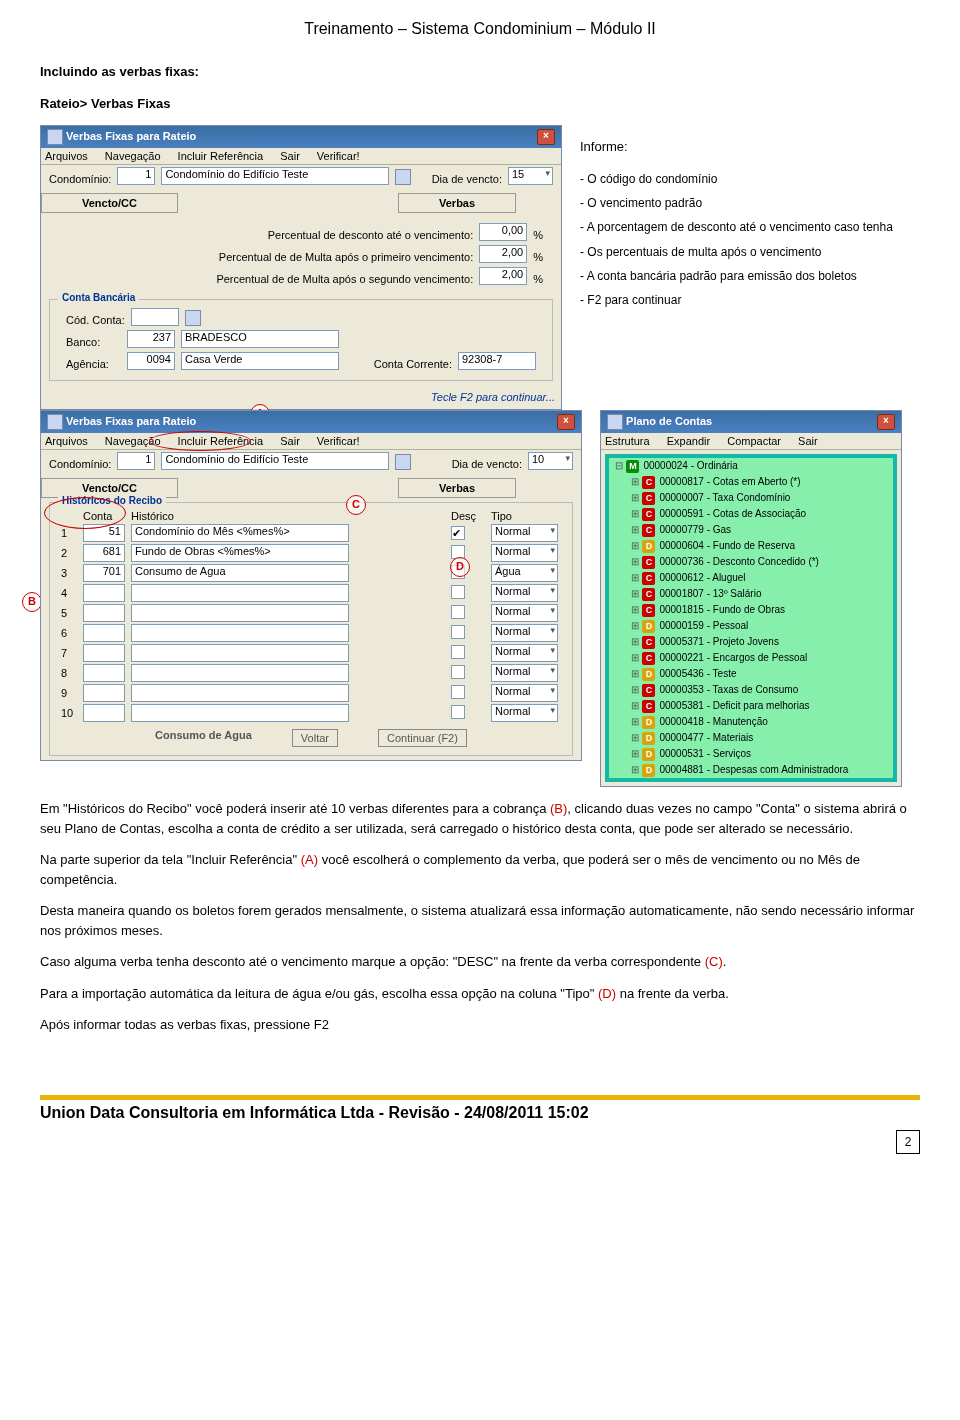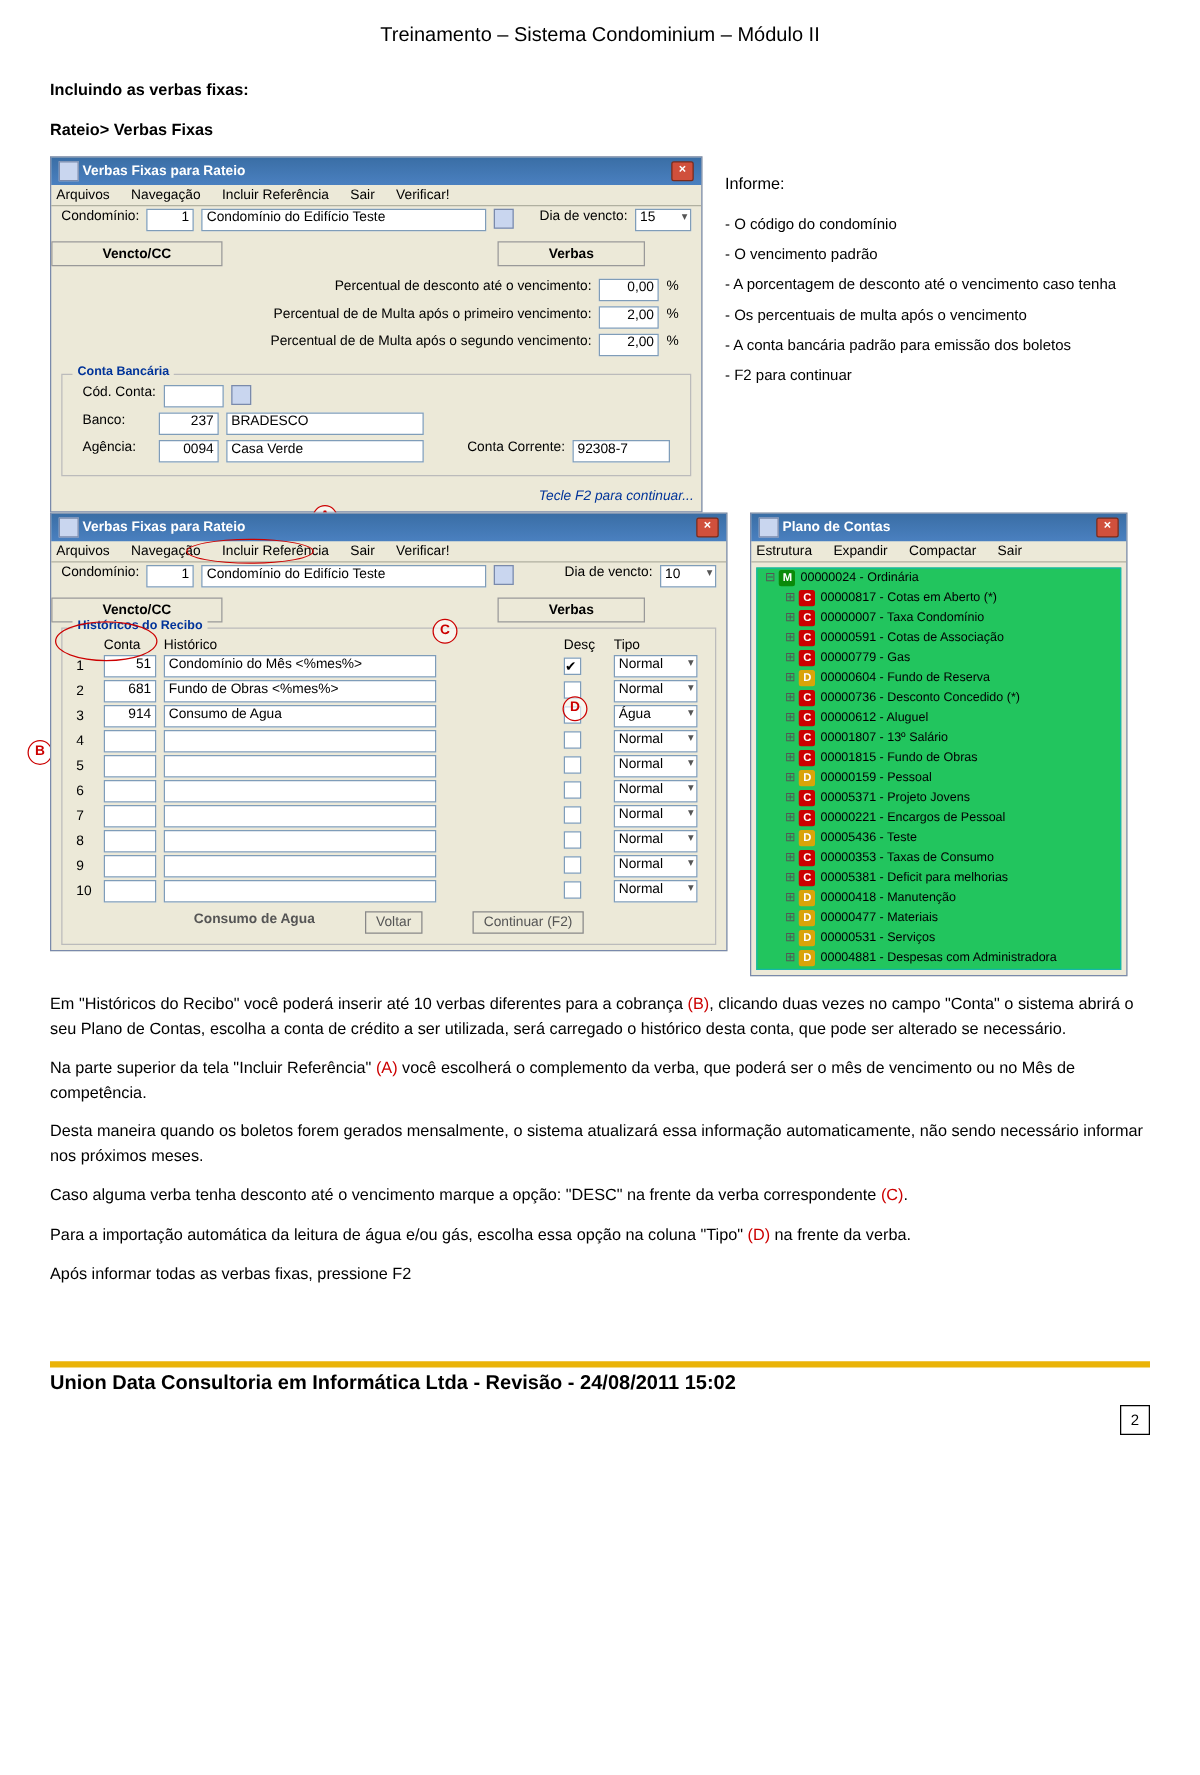--- a/index.html
+++ b/index.html
@@ -8,40 +8,40 @@
 .para{margin:12px 0;line-height:1.5;font-size:13px}
 .bold{font-weight:bold}
 .red{color:#c00}
 .blist{margin:4px 0 4px 0;line-height:1.7}
 .flex{display:flex;gap:18px;align-items:flex-start}
 .win{border:1px solid #7a8aab;background:#ece9d8;font-family:Tahoma,Arial,sans-serif;font-size:11px;position:relative}
 .titlebar{background:linear-gradient(#3a6ea5,#4a80c0);color:#fff;padding:3px 6px;display:flex;justify-content:space-between;align-items:center;font-weight:bold}
 .closebox{width:16px;height:14px;background:#d0503c;border:1px solid #7a2a1a;color:#fff;font-size:10px;text-align:center;line-height:12px;border-radius:2px}
 .menubar{padding:2px 4px;border-bottom:1px solid #b0b0a0}
 .menubar span{margin-right:14px}
-.formrow{display:flex;align-items:flex-start;gap:6px;padding:2px 8px}
+.formrow{display:flex;align-items:flex-end;gap:6px;padding:2px 8px}
 .lbl{font-size:11px}
 .inp{background:#fff;border:1px solid #7f9db9;height:16px;font-size:11px;padding:0 3px;display:inline-block}
 .tabs{display:flex;margin-top:6px}
 .tab{padding:3px 40px;border:1px solid #999;background:#ece9d8;font-weight:bold;font-size:11px}
 .tab+.tab{margin-left:220px}
 .group{border:1px solid #bbb;margin:4px 8px;padding:6px 8px 8px 8px;position:relative}
 .group .legend{position:absolute;top:-8px;left:8px;background:#ece9d8;padding:0 4px;color:#003399;font-weight:bold;font-size:10px}
 .right{text-align:right;display:inline-block}
 .status{padding:6px;color:#003399;text-align:right;font-style:italic;font-size:11px}
 .letter-circle{position:absolute;width:18px;height:18px;border:1px solid #c00;border-radius:50%;color:#c00;font-weight:bold;text-align:center;line-height:16px;font-size:11px;background:rgba(255,255,255,0.6)}
 .ring{position:absolute;border:1px solid #c00;border-radius:50%}
 .table{display:table;width:100%;font-size:11px}
 .trow{display:table-row}
 .tcell{display:table-cell;padding:1px 3px;vertical-align:middle}
 .chk{width:12px;height:12px;border:1px solid #7f9db9;background:#fff;display:inline-block}
 .btn{border:1px solid #888;background:#ece9d8;padding:2px 8px;font-size:11px;display:inline-block}
 .drop{background:#fff;border:1px solid #7f9db9;height:16px;font-size:11px;padding:0 12px 0 3px;display:inline-block;position:relative}
 .drop:after{content:"▾";position:absolute;right:2px;top:0;font-size:9px;color:#555}
-.tree{background:#22c55e;border:1px solid #14b8a6;margin:4px;height:320px;overflow:hidden;font-size:10px;line-height:16px}
+.tree{background:#86efac;border:4px solid #14b8a6;margin:4px;height:320px;overflow:hidden;font-size:10px;line-height:16px}
 .tree .item{white-space:nowrap;padding-left:6px}
 .badge{display:inline-block;width:13px;height:13px;border-radius:2px;color:#fff;font-weight:bold;text-align:center;line-height:13px;font-size:9px;margin-right:4px}
 .bM{background:#0a8a0a}.bC{background:#cc0000}.bD{background:#d9a40a}
 .plus{color:#555;margin-right:3px}
 .footer{border-top:5px solid #eab308;margin-top:60px;padding-top:4px;font-size:16px}
 .pagenum{float:right;border:1px solid #000;width:22px;height:22px;text-align:center;line-height:22px;margin-top:8px;font-size:12px}
 .mini-icon{display:inline-block;width:14px;height:14px;background:#c9d6ef;border:1px solid #7a8aab;vertical-align:middle}
 </style>
 </head>
 <body>
@@ -194,21 +194,21 @@
                 </div>
                 <div class="tcell">
                   <span class="inp" style="width:210px;display:block">Fundo de Obras &lt;%mes%&gt;</span>
                 </div>
                 <div class="tcell"><span class="chk"></span></div>
                 <div class="tcell"><span class="drop" style="width:50px">Normal</span></div>
               </div>
               <div class="trow">
                 <div class="tcell">3</div>
                 <div class="tcell">
-                  <span class="inp right" style="width:34px;display:block">914</span>
+                  <span class="inp right" style="width:34px;display:block">701</span>
                 </div>
                 <div class="tcell">
                   <span class="inp" style="width:210px;display:block">Consumo de Agua</span>
                 </div>
                 <div class="tcell"><span class="chk"></span></div>
                 <div class="tcell"><span class="drop" style="width:50px">Água</span></div>
               </div>
               <div class="trow">
                 <div class="tcell">4</div>
                 <div class="tcell">

